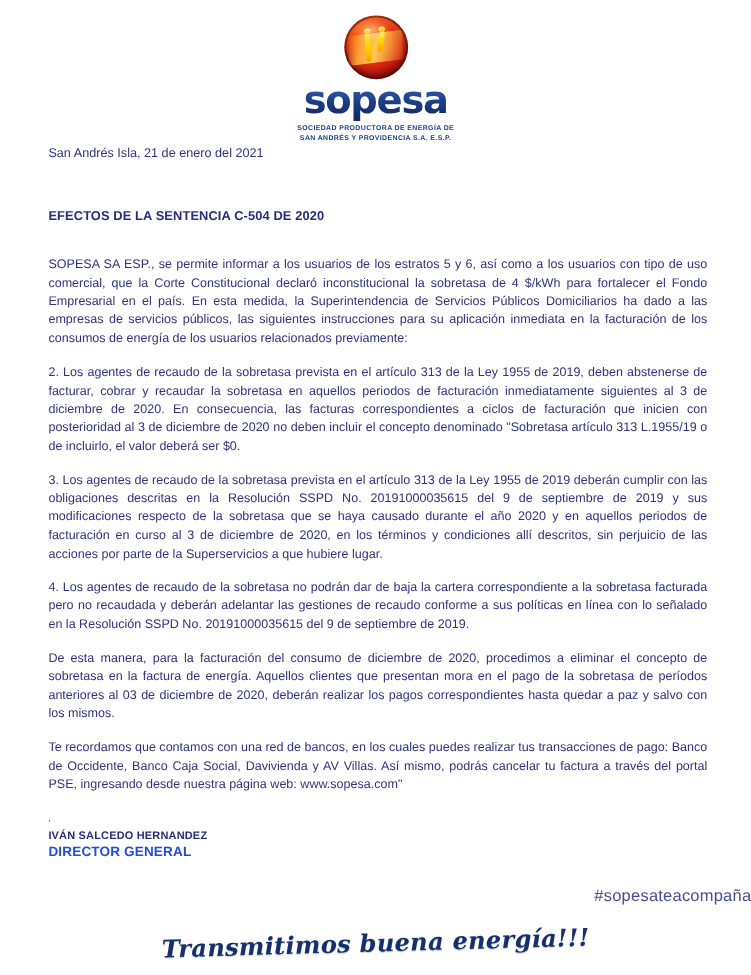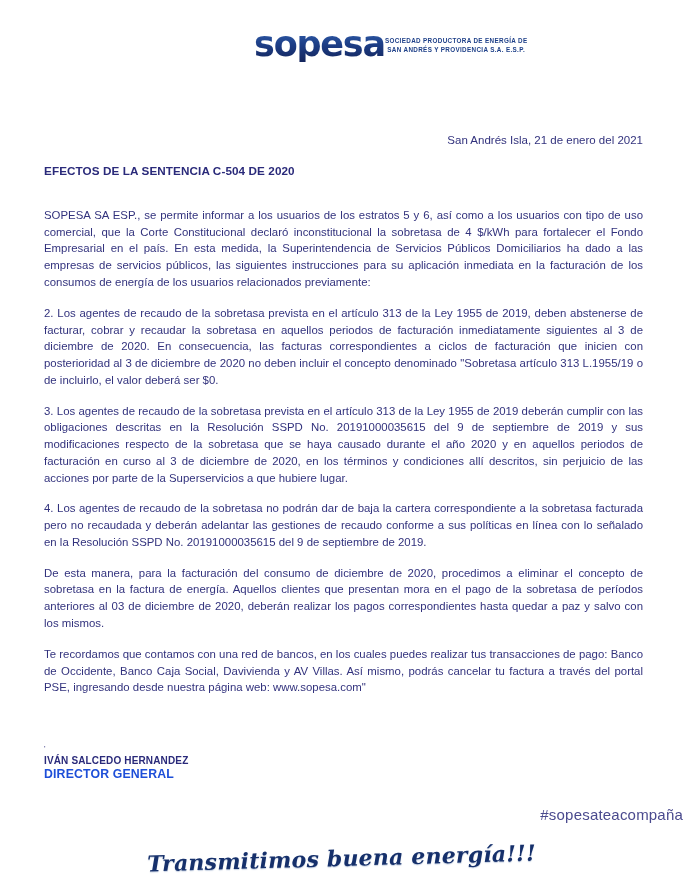--- a/index.html
+++ b/index.html
@@ -26,21 +26,21 @@
   
   .letterhead {
     width: 100%;
     padding-top: 14px;
     display: flex;
     flex-direction: column;
     align-items: center;
   }
   .logo-block {
     display: flex;
-    flex-direction: row;
+    flex-direction: column;
     align-items: center;
     width: 175px;
   }
   .logo-sphere {
     width: 58px;
     height: 58px;
     border-radius: 50%;
     position: relative;
     background:
       radial-gradient(circle at 38% 32%, #ff7a18 0%, #f2520d 26%, #cf1f10 58%, #8d0c06 86%, #5d0502 100%);
@@ -136,22 +136,21 @@
   .body-wrap {
     position: absolute;
     left: 44px;
     top: 133px;
     width: 599px;
   }
   .meta-date {
     font-size: 11.5px;
     line-height: 1.3;
     color: #32327d;
-    margin-bottom: 16px;
-    text-align: right;
+    margin-bottom: 42px;
   }
   .doc-title {
     font-size: 11.7px;
     font-weight: bold;
     color: #2a2a7a;
     letter-spacing: .1px;
     margin-bottom: 30px;
   }
   p.para {
     font-size: 11.4px;

